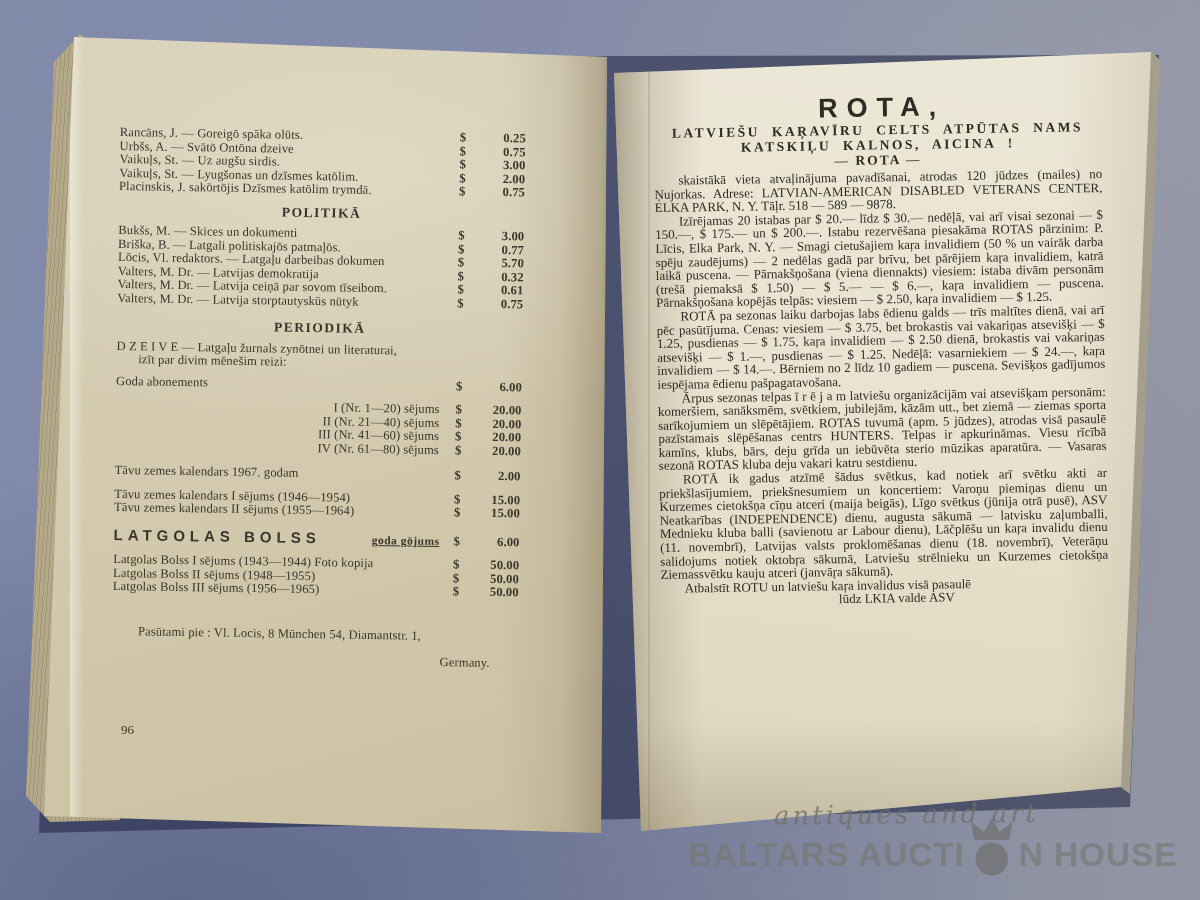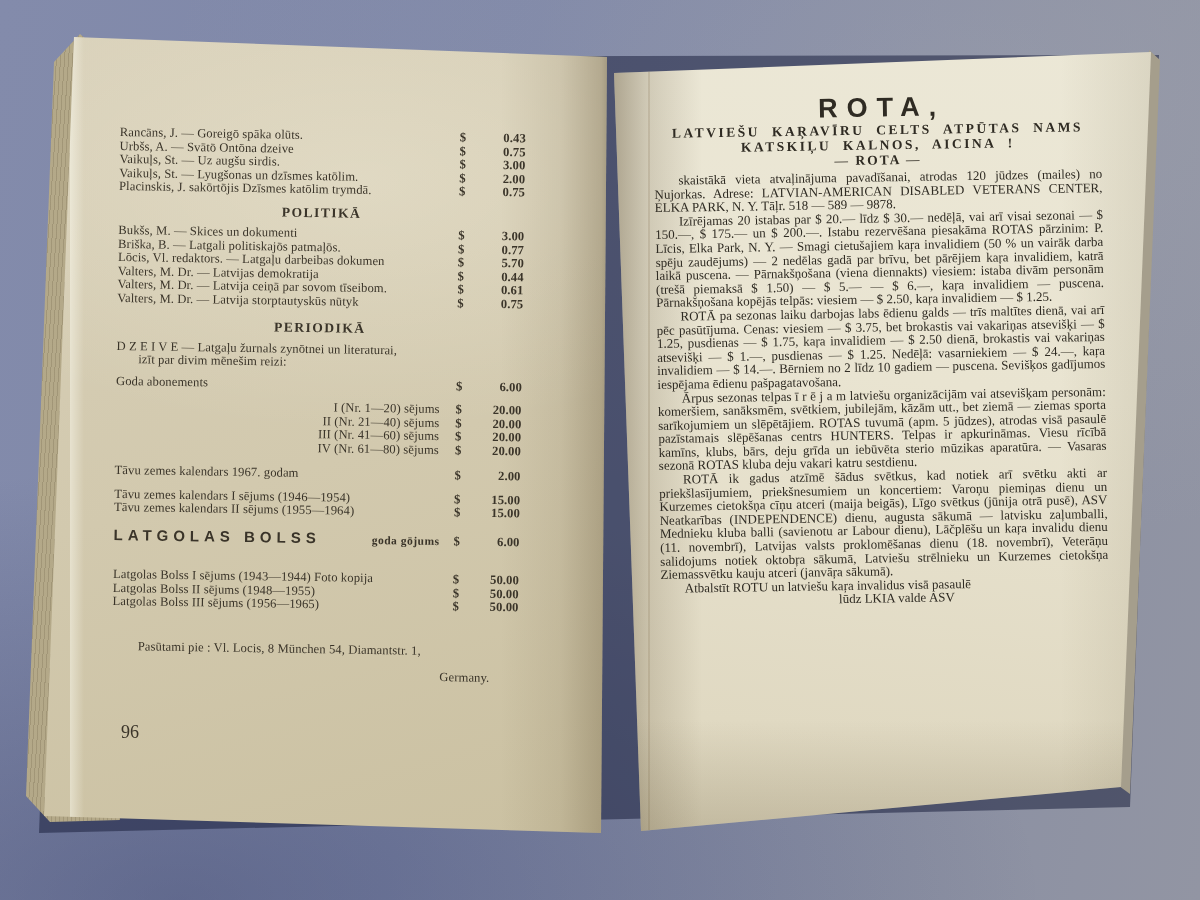--- a/index.html
+++ b/index.html
@@ -65,24 +65,24 @@
   .row .t{flex:1;white-space:nowrap;}
   .row .t.rt{text-align:right;padding-right:16px;}
   .price{flex:0 0 66px;display:flex;justify-content:space-between;font-weight:bold;}
   .center-head{text-align:center;font-weight:bold;font-size:13.5px;letter-spacing:1.5px;margin:9px 0 8px;}
   .dzeive1{margin-top:7px;}
   .dzeive2{padding-left:22px;}
   .blk8{margin-top:8px;}    .blk10{margin-top:10px;}
   .blk12{margin-top:12px;}
   .latgolas-head{margin-top:13px;align-items:baseline;}
   .lg-title{font-family:"Liberation Sans",sans-serif;font-weight:bold;font-size:15px;letter-spacing:5px;white-space:nowrap;}
-  .lg-sub{font-size:11.5px;font-weight:bold;letter-spacing:0.5px;margin:0 14px 15px auto;white-space:nowrap;}
+  .lg-sub{font-size:11.5px;font-weight:bold;letter-spacing:0.5px;margin:0 14px 0 auto;white-space:nowrap;text-decoration:underline;}
   .order1{margin-top:31px;padding-left:26px;}
   .order2{margin-top:13px;text-align:right;padding-right:28px;}
-  .lp-pagenum{position:absolute;left:121px;top:722px;color:#3a3429;font-size:18px;}
+  .lp-pagenum{position:absolute;left:121px;top:722px;color:#3a3429;font-size:13px;}
 
   
   .page-right{
     clip-path:polygon(614px 73px,1151px 52px,1121px 787px,641px 831px);
     background:
       radial-gradient(40% 30% at 20% 18%, rgba(255,255,250,0.55), rgba(0,0,0,0) 70%),
       linear-gradient(186deg,#ece8d7 0%,#e9e4d1 40%,#e0d9c2 75%,#d5cdb2 100%);
   }
   .rp-gutter{position:absolute;left:612px;top:40px;width:90px;height:800px;
     background:linear-gradient(to right,rgba(70,54,26,0.38) 0%,rgba(70,54,26,0.16) 40%,rgba(0,0,0,0) 100%);}
@@ -132,21 +132,21 @@
   <div class="layer page-left">
     <div class="lp-edge-light"></div>
     <div class="lp-gutter"></div>
 
     <div class="lp-content">
 
       <div class="row">
         <span class="t">Rancāns, J. — Goreigō spāka olūts.</span>
         <span class="price">
             <span>$</span>
-            <span>0.43</span>
+            <span>0.25</span>
           </span>
       </div>
       <div class="row">
         <span class="t">Urbšs, A. — Svātō Ontōna dzeive</span>
         <span class="price">
             <span>$</span>
             <span>0.75</span>
           </span>
       </div>
       <div class="row">
@@ -191,21 +191,21 @@
         <span class="t">Lōcis, Vl. redaktors. — Latgaļu darbeibas dokumen</span>
         <span class="price">
             <span>$</span>
             <span>5.70</span>
           </span>
       </div>
       <div class="row">
         <span class="t">Valters, M. Dr. — Latvijas demokratija</span>
         <span class="price">
             <span>$</span>
-            <span>0.44</span>
+            <span>0.32</span>
           </span>
       </div>
       <div class="row">
         <span class="t">Valters, M. Dr. — Latvija ceiņā par sovom tīseibom.</span>
         <span class="price">
             <span>$</span>
             <span>0.61</span>
           </span>
       </div>
       <div class="row">
@@ -333,14 +333,27 @@
       <p>skaistākā vieta atvaļinājuma pavadīšanai, atrodas 120 jūdzes (mailes) no Ņujorkas. Adrese: LATVIAN-AMERICAN DISABLED VETERANS CENTER, ELKA PARK, N. Y. Tāļr. 518 — 589 — 9878.</p>
       <p>Izīrējamas 20 istabas par $ 20.— līdz $ 30.— nedēļā, vai arī visai sezonai — $ 150.—, $ 175.— un $ 200.—. Istabu rezervēšana piesakāma ROTAS pārzinim: P. Līcis, Elka Park, N. Y. — Smagi cietušajiem kaŗa invalidiem (50 % un vairāk darba spēju zaudējums) — 2 nedēlas gadā par brīvu, bet pārējiem kaŗa invalidiem, katrā laikā puscena. — Pārnakšņošana (viena diennakts) viesiem: istaba divām personām (trešā piemaksā $ 1.50) — $ 5.— — $ 6.—, kaŗa invalidiem — puscena. Pārnakšņošana kopējās telpās: viesiem — $ 2.50, kaŗa invalidiem — $ 1.25.</p>
       <p>ROTĀ pa sezonas laiku darbojas labs ēdienu galds — trīs maltītes dienā, vai arī pēc pasūtījuma. Cenas: viesiem — $ 3.75, bet brokastis vai vakariņas atsevišķi — $ 1.25, pusdienas — $ 1.75, kaŗa invalidiem — $ 2.50 dienā, brokastis vai vakariņas atsevišķi — $ 1.—, pusdienas — $ 1.25. Nedēļā: vasarniekiem — $ 24.—, kaŗa invalidiem — $ 14.—. Bērniem no 2 līdz 10 gadiem — puscena. Sevišķos gadījumos iespējama ēdienu pašpagatavošana.</p>
       <p>Ārpus sezonas telpas ī r ē j a m latviešu organizācijām vai atsevišķam personām: komeršiem, sanāksmēm, svētkiem, jubilejām, kāzām utt., bet ziemā — ziemas sporta sarīkojumiem un slēpētājiem. ROTAS tuvumā (apm. 5 jūdzes), atrodas visā pasaulē pazīstamais slēpēšanas centrs HUNTERS. Telpas ir apkurināmas. Viesu rīcībā kamīns, klubs, bārs, deju grīda un iebūvēta sterio mūzikas aparatūra. — Vasaras sezonā ROTAS kluba deju vakari katru sestdienu.</p>
       <p>ROTĀ ik gadus atzīmē šādus svētkus, kad notiek arī svētku akti ar priekšlasījumiem, priekšnesumiem un koncertiem: Varoņu piemiņas dienu un Kurzemes cietokšņa cīņu atceri (maija beigās), Līgo svētkus (jūnija otrā pusē), ASV Neatkarības (INDEPENDENCE) dienu, augusta sākumā — latvisku zaļumballi, Mednieku kluba balli (savienotu ar Labour dienu), Lāčplēšu un kaŗa invalidu dienu (11. novembrī), Latvijas valsts proklomēšanas dienu (18. novembrī), Veterāņu salidojums notiek oktobŗa sākumā, Latviešu strēlnieku un Kurzemes cietokšņa Ziemassvētku kauju atceri (janvāŗa sākumā).</p>
       <p>Atbalstīt ROTU un latviešu kaŗa invalidus visā pasaulē</p>
       <p class="closing2">lūdz LKIA valde ASV</p>
     </div>
   </div>
 
+  <div class="watermark">
+    <div class="wm-script">antiques and art</div>
+    <div class="wm-brand">
+      <span>BALTARS AUCTI</span>
+      <span class="wm-logo">
+        <svg width="50" height="58" viewBox="0 0 50 58" xmlns="http://www.w3.org/2000/svg">
+          <path d="M25 0 L33 14 L46 4 L43 22 L7 22 L4 4 L17 14 Z" fill="rgba(105,105,100,0.60)"></path>
+          <circle cx="25" cy="41" r="16.5" fill="rgba(105,105,100,0.60)"></circle>
+        </svg>
+      </span>
+      <span>N HOUSE</span>
+    </div>
+  </div>
 
 </div>
 
 </body></html>

